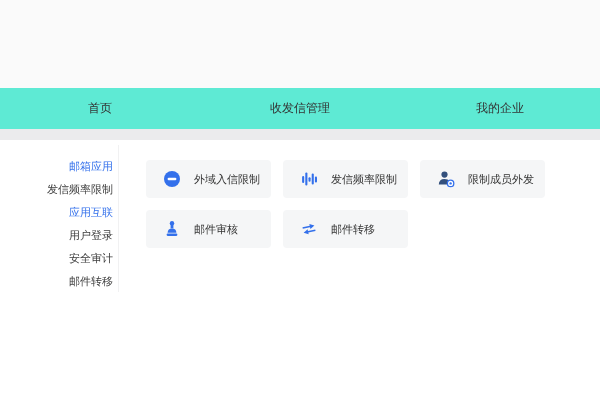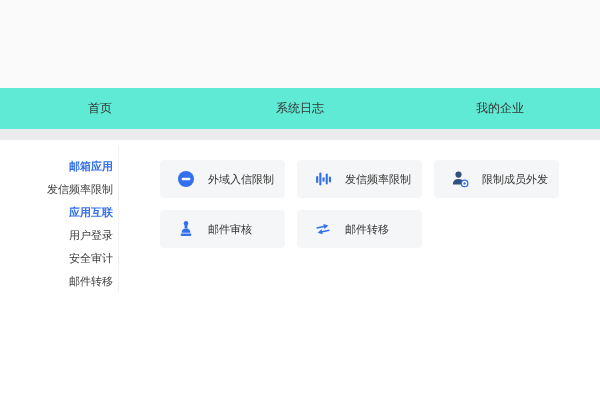--- a/index.html
+++ b/index.html
@@ -18,44 +18,44 @@
   .nav-underline { position:absolute; bottom:1px; left:50%; transform:translateX(-50%);
     width:38px; height:3px; background:#3370eb; border-radius:1.5px; }
 
   
   .strip { position:absolute; left:0; top:129px; width:600px; height:11px; background:#ebebed; }
 
   
   .sidebar { position:absolute; left:0; top:155px; width:113px; }
   .side-item { height:23px; line-height:23px; text-align:right; padding-right:0;
     font-size:11px; color:#3c3c3c; cursor:pointer; white-space:nowrap; }
-  .side-item.hl { color:#3370eb;font-weight:bold; }
+  .side-item.hl { color:#3370eb; }
   .side-divider { position:absolute; left:118px; top:145px; width:1px; height:147px; background:#f1f1f2; }
 
   
-  .cards { position:absolute; left:160px; top:160px; width:412px;
+  .cards { position:absolute; left:146px; top:160px; width:412px;
     display:grid; grid-template-columns:repeat(3,125px); column-gap:11px; row-gap:9px;gap:12px; }
   .card { height:38px; background:#f5f6f7; border-radius:4px; display:flex; align-items:center;
     padding-left:17px; cursor:pointer; }
   .card .ic { width:18px; height:18px; flex:0 0 18px; display:flex; align-items:center; justify-content:center; }
   .card .lbl { margin-left:13px; font-size:11px; color:#333; white-space:nowrap; }
 </style>
 </head>
 <body>
 
 <div class="stage">
 
   <div class="top-band"></div>
 
   <div class="nav">
     <div class="nav-tab">
         <span>首页</span>
       </div>
     <div class="nav-tab">
-        <span>系统日志</span>
+        <span>收发信管理</span>
       </div>
     <div class="nav-tab">
         <span>我的企业</span>
       </div>
   </div>
 
   <div class="strip"></div>
 
   <div class="sidebar">
     <div class="side-item hl">邮箱应用</div>

